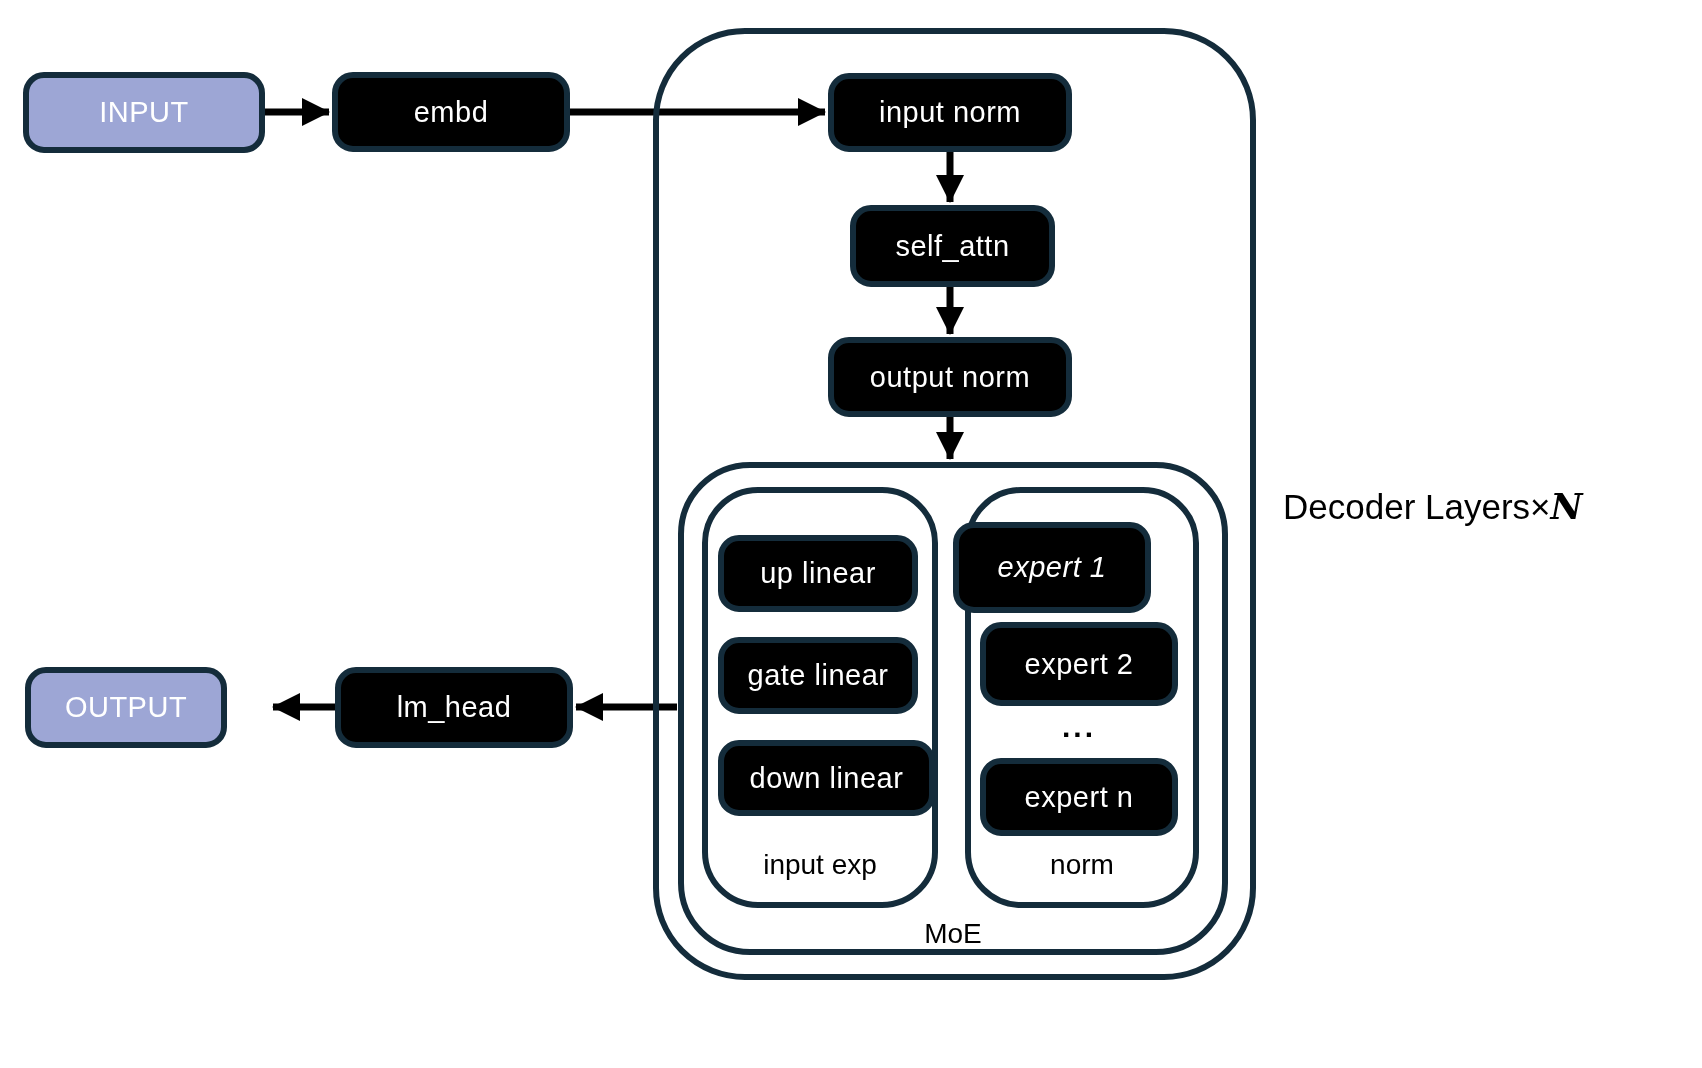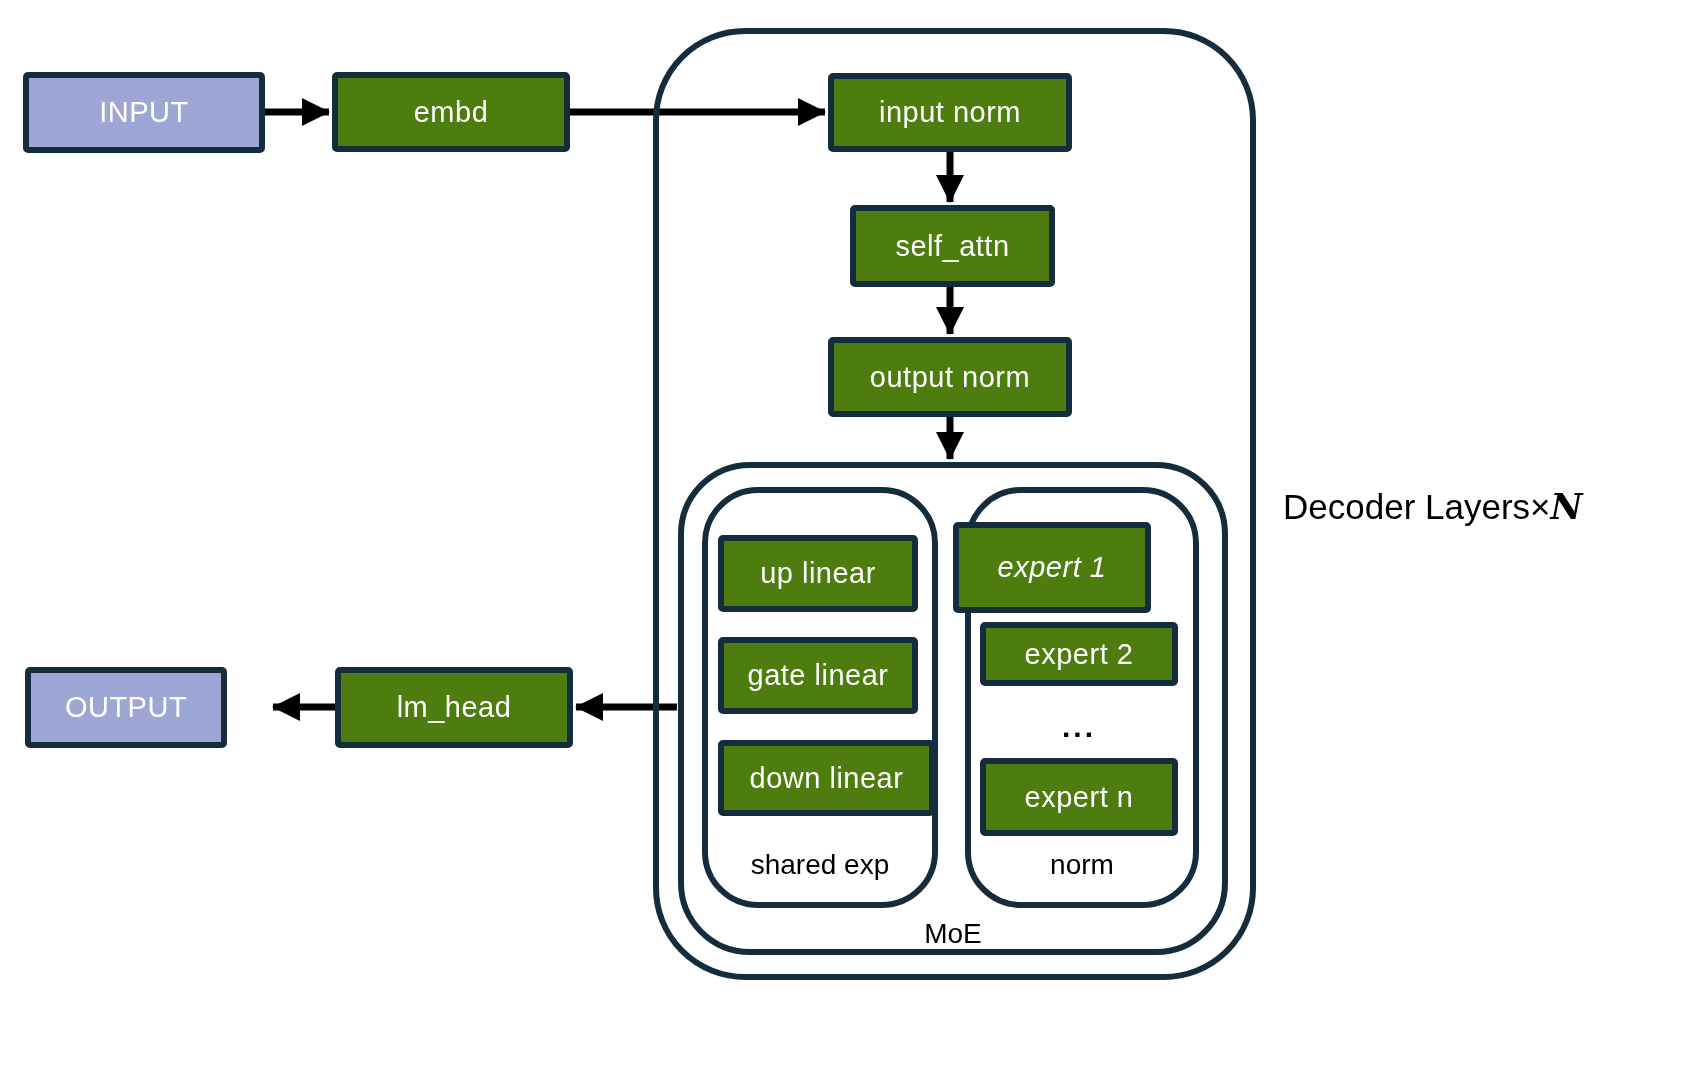--- a/index.html
+++ b/index.html
@@ -2,25 +2,25 @@
 <html><head>
 <meta charset="utf-8">
 <style>
   html,body{margin:0;padding:0;background:#ffffff;}
   .canvas{
     position:relative;width:1702px;height:1068px;background:#ffffff;overflow:hidden;
     font-family:"Liberation Sans",sans-serif;
   }
   .node{
     position:absolute;box-sizing:border-box;
-    border:6px solid #142C3B;border-radius:5px;
+    border:6px solid #142C3B;border-radius:21px;
     display:flex;align-items:center;justify-content:center;
     color:#ffffff;font-size:29px;letter-spacing:0.5px;
   }
-  .salmon{background:#4d7c0f;}
+  .salmon{background:#000000;}
   .purple{background:#9DA6D5;}
   .container{
     position:absolute;box-sizing:border-box;
     border:6px solid #142C3B;background:transparent;
   }
   .lbl{
     position:absolute;color:#000000;font-size:28px;text-align:center;
   }
   .ellipsis{
     position:absolute;color:#000000;font-size:30px;font-weight:bold;
@@ -54,40 +54,40 @@
     <line x1="677" y1="707" x2="576" y2="707" stroke="#000000" stroke-width="7" marker-end="url(#ah)"></line>
     <line x1="335" y1="707" x2="273" y2="707" stroke="#000000" stroke-width="7" marker-end="url(#ah)"></line>
   </svg>
 
   <div class="container" style="left:653px;top:28px;width:603px;height:952px;border-radius:92px;"></div>
 
   <div class="container" style="left:678px;top:462px;width:550px;height:493px;border-radius:72px;"></div>
   <div class="lbl" style="left:678px;top:918px;width:550px;">MoE</div>
 
   <div class="container" style="left:702px;top:487px;width:236px;height:421px;border-radius:56px;"></div>
-  <div class="lbl" style="left:702px;top:849px;width:236px;">shared exp</div>
+  <div class="lbl" style="left:702px;top:849px;width:236px;">input exp</div>
 
   <div class="container" style="left:965px;top:487px;width:234px;height:421px;border-radius:56px;"></div>
   <div class="lbl" style="left:965px;top:849px;width:234px;">norm</div>
 
   <div class="node purple" style="left:23px;top:72px;width:242px;height:81px;">INPUT</div>
   <div class="node purple" style="left:25px;top:667px;width:202px;height:81px;">OUTPUT</div>
 
   <div class="node salmon" style="left:332px;top:72px;width:238px;height:80px;">embd</div>
   <div class="node salmon" style="left:335px;top:667px;width:238px;height:81px;">lm_head</div>
   <div class="node salmon" style="left:828px;top:73px;width:244px;height:79px;">input norm</div>
   <div class="node salmon" style="left:828px;top:337px;width:244px;height:80px;">output norm</div>
   <div class="node salmon" style="left:850px;top:205px;width:205px;height:82px;">self_attn</div>
 
   <div class="node salmon" style="left:718px;top:535px;width:200px;height:77px;">up linear</div>
   <div class="node salmon" style="left:718px;top:637px;width:200px;height:77px;">gate linear</div>
   <div class="node salmon" style="left:718px;top:740px;width:217px;height:76px;">down linear</div>
 
   <div class="node salmon" style="left:953px;top:522px;width:198px;height:91px;font-style:italic;">expert 1</div>
-  <div class="node salmon" style="left:980px;top:622px;width:198px;height:64px;">expert 2</div>
+  <div class="node salmon" style="left:980px;top:622px;width:198px;height:84px;">expert 2</div>
   <div class="ellipsis" style="left:980px;top:710px;width:198px;">...</div>
   <div class="node salmon" style="left:980px;top:758px;width:198px;height:78px;">expert n</div>
 
   <div class="decoder-label">
     <span>Decoder Layers</span><span>×</span><span class="n-italic">N</span>
   </div>
 
 </div>
 
 </body></html>

